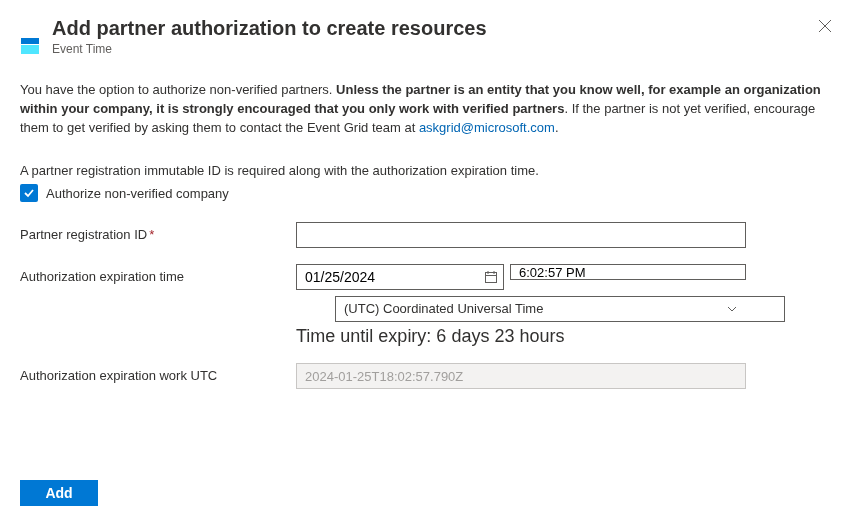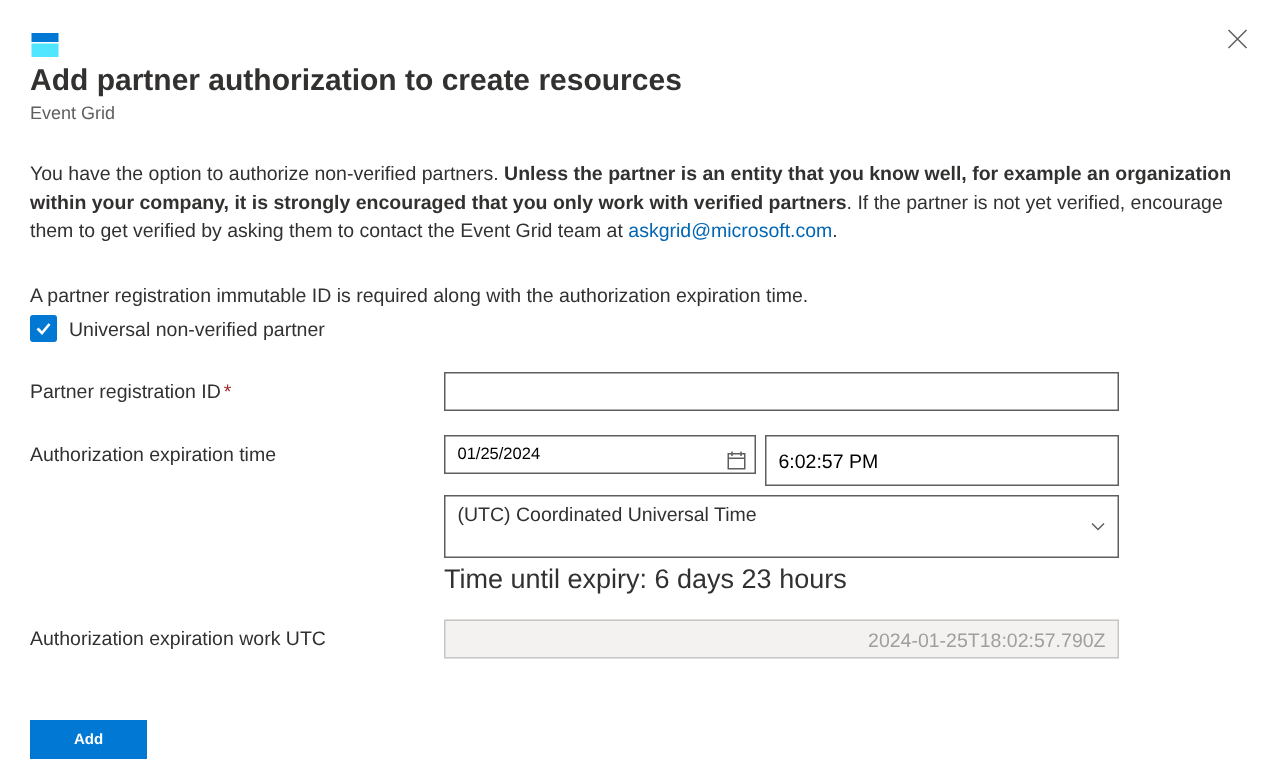--- a/index.html
+++ b/index.html
@@ -8,24 +8,23 @@
     font-family: "Segoe UI", Arial, sans-serif;
     font-size: 13px;
     color: #323130;
     background: #ffffff;
     width: 855px;
     height: 518px;
     position: relative;
   }
   .header {
     display: flex;
-    align-items: flex-start;
+    align-items: flex-end;
     padding: 14px 20px 0 20px;
     position: relative;
-    flex-direction: column;
   }
   .header-icon {
     width: 20px;
     height: 20px;
     margin-top: 6px;
     margin-right: 12px;
     flex-shrink: 0;
   }
   .header-icon svg { display:block; }
   .header-titles { flex: 1; }
@@ -104,55 +103,56 @@
     outline: none;
   }
   .datetime-row { display: flex; gap: 6px; }
   .date-wrap { position: relative; flex: 0 0 208px; }
   .date-input {
     width: 100%;
     height: 26px;
     border: 1px solid #605e5c;
     padding: 2px 28px 2px 8px;
     font-family: inherit;
-    font-size: 11px;
+    font-size: 14px;
     outline: none;
   }
   .cal-icon {
     position: absolute;
     right: 6px;
     top: 50%;
     transform: translateY(-50%);
     width: 14px;
     height: 14px;
     color: #605e5c;
     pointer-events: none;
   }
   .time-input {
     flex: 1;
-    height: 34px;
+    height: 16px;
     border: 1px solid #605e5c;
     padding: 2px 8px;
     font-family: inherit;
     font-size: 13px;
     outline: none;
   }
   .tz-select {
     margin-top: 6px;
     position: relative;
   }
   .tz-box {
     width: 100%;
-    height: 42px;
+    height: 26px;
     border: 1px solid #605e5c;
     padding: 2px 28px 2px 8px;
     font-size: 13px;
     line-height: 20px;
     cursor: pointer;
     background: #fff;
+    margin-left: 39px;
   }
   .chev-icon {
     position: absolute;
     right: 8px;
     top: 50%;
     transform: translateY(-50%);
     width: 12px;
     height: 12px;
     color: #605e5c;
     pointer-events: none;
@@ -164,53 +164,52 @@
   }
   .readonly-input {
     width: 100%;
     height: 26px;
     border: 1px solid #c8c6c4;
     background: #f3f2f1;
     padding: 2px 8px;
     font-family: inherit;
     font-size: 13px;
     color: #a19f9d;
-    text-align: right;
   }
   .footer {
     position: absolute;
     bottom: 12px;
     left: 20px;
   }
   .add-btn {
     background: #0078d4;
     color: #ffffff;
     border: none;
     padding: 0 18px;
     height: 26px;
     min-width: 78px;
-    font-size: 10px;
+    font-size: 14px;
     font-weight: 600;
     cursor: pointer;
     font-family: inherit;
   }
 </style>
 </head>
 <body>
 
 <div class="header">
   <div class="header-icon">
     <svg viewBox="0 0 20 20" width="20" height="20">
       <rect x="1" y="2" width="18" height="6" fill="#0078d4"></rect>
       <rect x="1" y="9" width="18" height="9" fill="#50e6ff"></rect>
     </svg>
   </div>
   <div class="header-titles">
     <h1>Add partner authorization to create resources</h1>
-    <div class="subtitle">Event Grid</div>
+    <div class="subtitle">Event Time</div>
   </div>
   <div class="close-btn">
     <svg viewBox="0 0 16 16" width="16" height="16">
       <path d="M2 2 L14 14 M14 2 L2 14" stroke="currentColor" stroke-width="1"></path>
     </svg>
   </div>
 </div>
 
 <div class="content">
 
@@ -219,21 +218,21 @@
   </div>
 
   <div class="desc2">A partner registration immutable ID is required along with the authorization expiration time.</div>
 
   <div class="checkbox-row">
     <div class="checkbox">
       <svg viewBox="0 0 12 12" width="12" height="12">
         <path d="M2 6 L5 9 L10 3" stroke="#ffffff" stroke-width="1.8" fill="none"></path>
       </svg>
     </div>
-    <span>Universal non-verified partner</span>
+    <span>Authorize non-verified company</span>
   </div>
 
   <div class="field-row">
     <div class="field-label">
       <span>Partner registration ID</span><span class="required">*</span>
     </div>
     <div class="field-controls">
       <input type="text" class="text-input" value="" style="">
     </div>
   </div>

